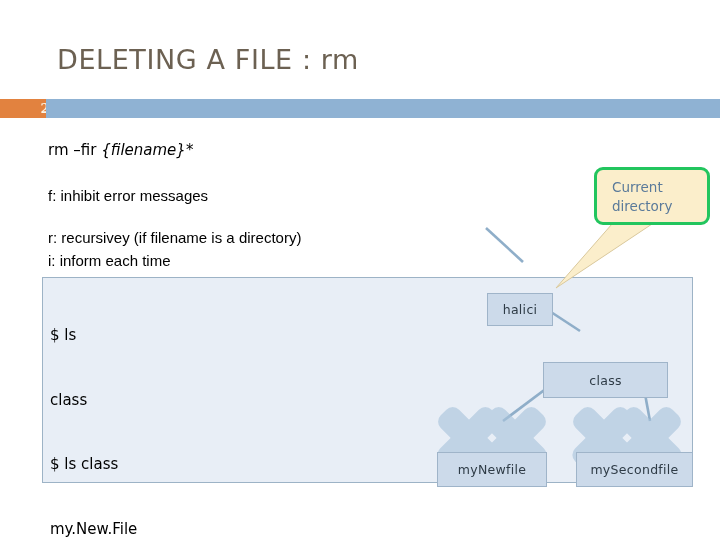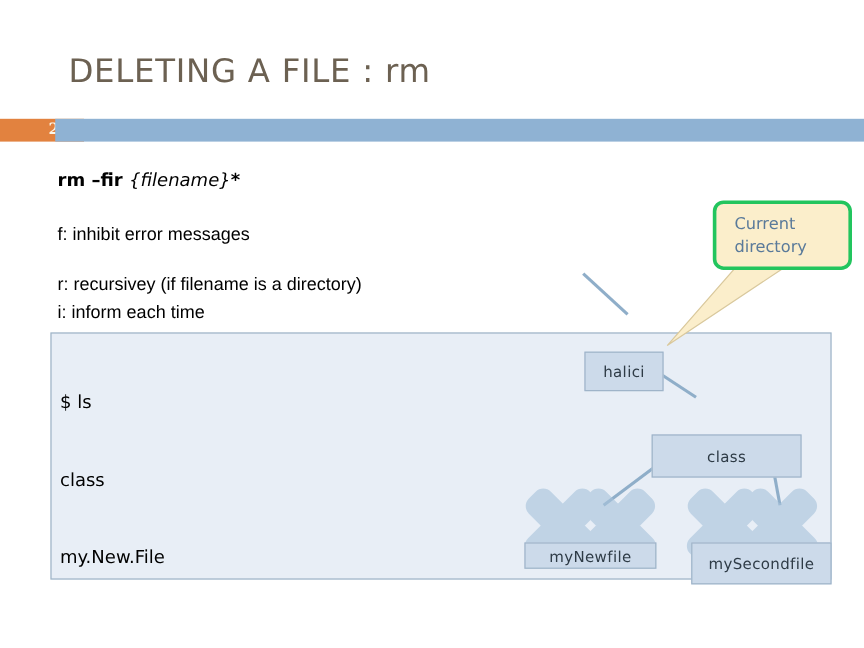--- a/index.html
+++ b/index.html
@@ -69,21 +69,21 @@
   
   #syntax-line {
     position: absolute;
     left: 48px;
     top: 141px;
     font-size: 15px;
     color: #000000;
     font-family: "DejaVu Sans", sans-serif;
     white-space: nowrap;
   }
-  #syntax-line .cmd { font-weight: bold; }
+  #syntax-line .cmd { font-weight: normal; }
   #syntax-line .arg { font-style: italic; font-weight: normal; }
 
   .option-line {
     position: absolute;
     left: 48px;
     font-size: 15px;
     color: #000000;
     font-family: Liberation Sans, sans-serif;
     white-space: nowrap;
   }
@@ -139,21 +139,21 @@
     letter-spacing: 0.3px;
     margin-top: 31px;
   }
   #node-halici {
     left: 487px; top: 262px; width: 66px; height: 33px;
   }
   #node-class {
     left: 543px; top: 331px; width: 125px; height: 36px;
   }
   #node-mynewfile {
-    left: 437px; top: 421px; width: 110px; height: 22px;
+    left: 437px; top: 421px; width: 110px; height: 35px;
   }
   #node-mysecondfile {
     left: 576px; top: 421px; width: 117px; height: 35px; text-align: center;
   }
 
   
   #callout-current-directory {
     position: absolute;
     left: 594px;
     top: 167px;
@@ -189,20 +189,21 @@
 
   <div class="option-line" id="option-f">f:  inhibit error messages</div>
   <div class="option-line" id="option-i">i: inform each time</div>
   <div class="option-line" id="option-r">r: recursivey (if filename is a directory)</div>
 
   <div id="content-panel"></div>
 
   <div id="terminal-block">
     <span class="tline">$ ls</span>
     <span class="tline">class</span>
+    <span class="tline">$ ls class</span>
     <span class="tline">my.New.File</span>
     
     
     
   </div>
 
   <svg id="tree-layer" viewBox="0 0 720 540">
 
     <line x1="486" y1="228" x2="523" y2="262" stroke="#8faec9" stroke-width="2.6"></line>
 

